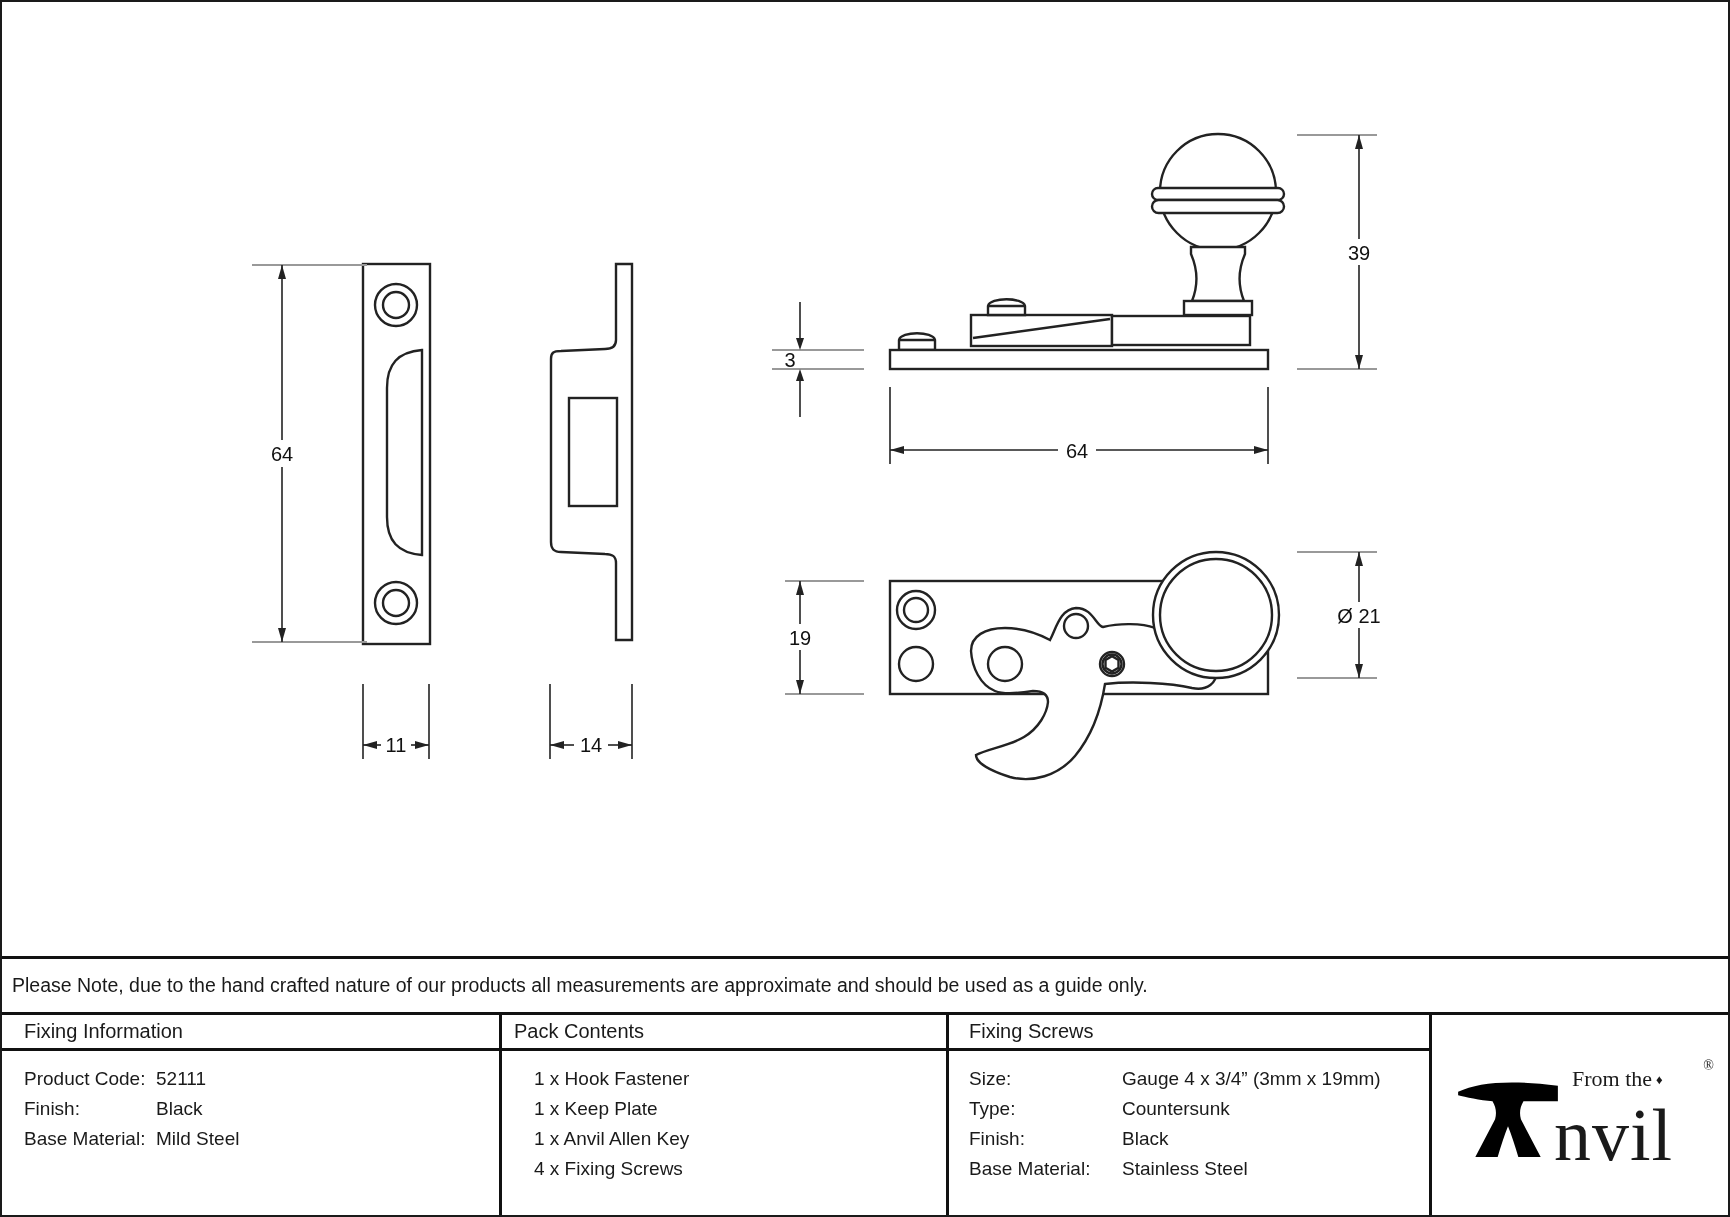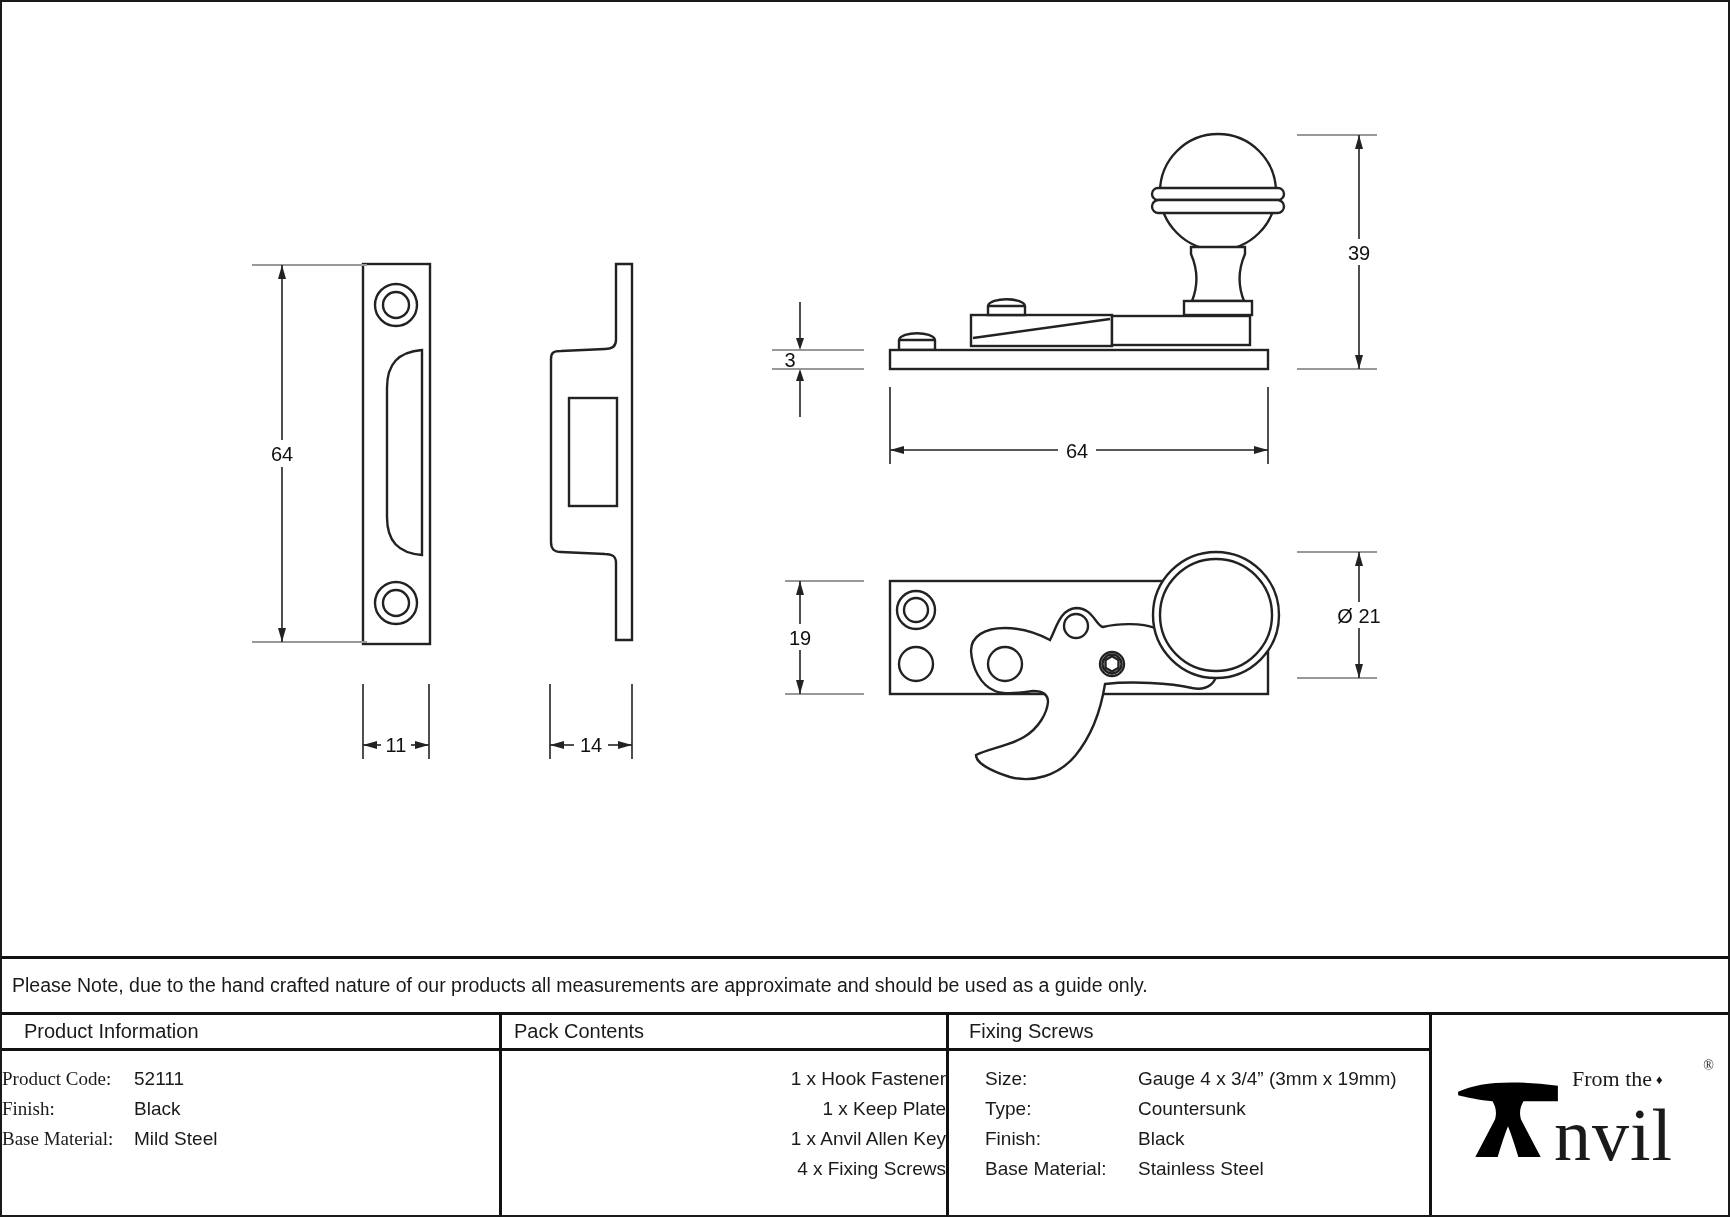--- a/index.html
+++ b/index.html
@@ -35,23 +35,23 @@
     height:33px;border-bottom:3px solid #111;
     display:flex;align-items:center;
     font-size:20px;
   }
   .col-header span{padding-left:22px;}
   .col-header.pc span{padding-left:12px;}
   .col-header.fs span{padding-left:20px;}
   .col-body{padding-top:13px;font-size:19px;line-height:30px;}
   .kv-row{display:flex;}
   .kv-row .k{flex:0 0 auto;}
-  .pi .kv-row .k{width:132px;font-family:Liberation Serif, serif;}
-  .fs-col .kv-row .k{width:153px;margin-left:36px;}
-  .pack-list div{padding-left:20px;text-align:right;}
+  .pi .kv-row .k{width:132px;margin-left:22px;}
+  .fs-col .kv-row .k{width:153px;margin-left:20px;}
+  .pack-list div{padding-left:32px;}
   
   .logo-cell{display:flex;align-items:center;justify-content:center;}
   .logo{position:relative;width:252px;height:110px;}
   .logo .anvil-glyph{position:absolute;left:0;bottom:8px;}
   .logo .brand-rest{
     position:absolute;left:98px;bottom:0px;
     font-family:"Liberation Serif", serif;
     font-size:74px;line-height:74px;letter-spacing:1px;font-weight:500;
   }
   .logo .tagline{
@@ -228,21 +228,21 @@
   </svg>
 
   <div class="note-bar">
     <span>Please Note, due to the hand crafted nature of our products all measurements are approximate and should be used as a guide only.</span>
   </div>
 
   <div class="info-table">
 
     <div class="col bordered pi">
       <div class="col-header">
-        <span>Product Information</span>
+        <span>Fixing Information</span>
       </div>
       <div class="col-body">
         <div class="kv-row">
           <span class="k">Product Code:</span>
           <span class="v">52111</span>
         </div>
         <div class="kv-row">
           <span class="k">Finish:</span>
           <span class="v">Black</span>
         </div>

